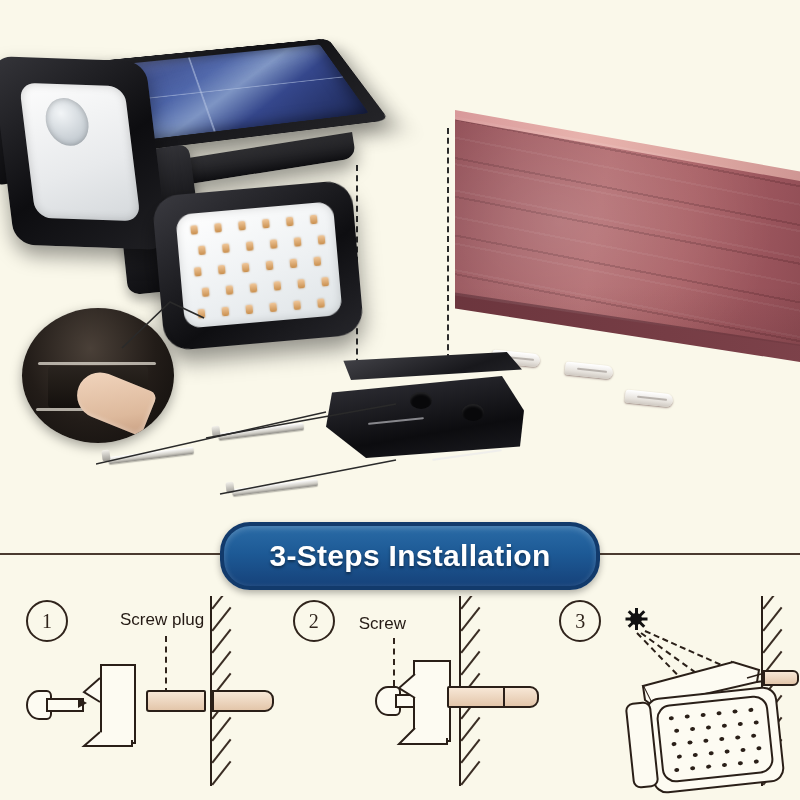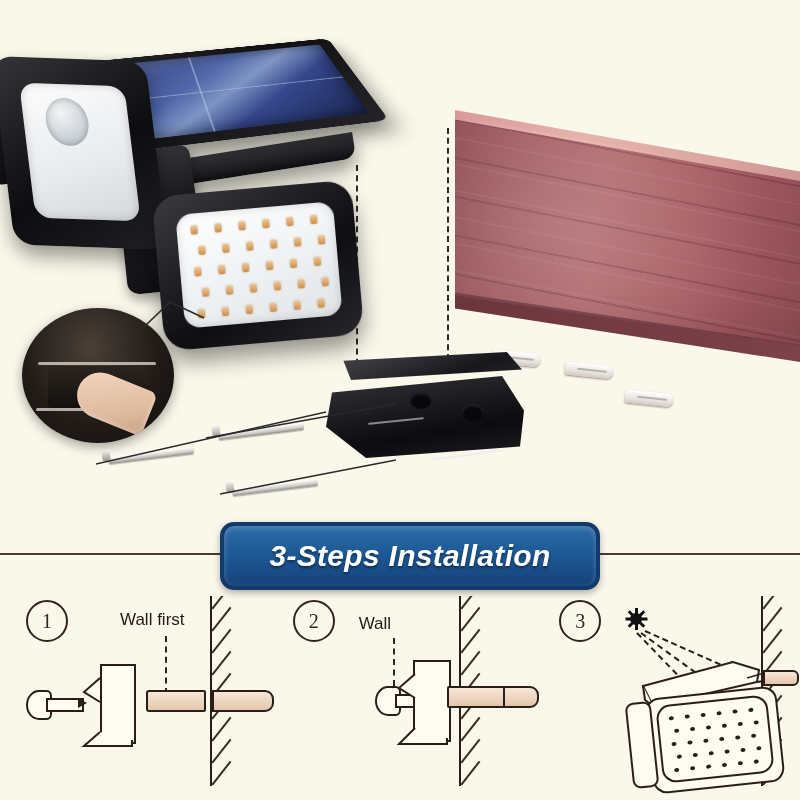--- a/index.html
+++ b/index.html
@@ -159,25 +159,25 @@
   
   .screw{position:absolute;height:7px;
     background:linear-gradient(180deg,#ffffff,#cfcdc6 60%,#8e8c86);
     border-radius:2px;box-shadow:0 1px 1px rgba(0,0,0,.25);}
   .screw-head{position:absolute;width:8px;height:11px;border-radius:2px;
     background:linear-gradient(180deg,#f2f0ea,#9c9a94);}
 
   
   .divider{position:absolute;left:0;top:553px;width:800px;height:1.5px;background:#4a3b30;}
   .title-pill{
-    position:absolute;left:220px;top:522px;width:372px;height:60px;border-radius:14px;
+    position:absolute;left:220px;top:522px;width:372px;height:60px;border-radius:30px;
     background:linear-gradient(180deg,#2a6ba6 0%,#1d5a96 45%,#16427a 100%);
     border:4px solid #123a6b;
     box-shadow:0 3px 7px rgba(0,0,0,.30), inset 0 2px 6px rgba(255,255,255,.22);
-    display:flex;align-items:center;justify-content:center;font-style:italic;
+    display:flex;align-items:center;justify-content:center;
   }
   .title-pill span{
     color:#ffffff;font-size:30px;font-weight:700;letter-spacing:.3px;
     text-shadow:0 2px 3px rgba(0,0,0,.45);
   }
 
   
   .steps{position:absolute;left:0;top:586px;width:800px;height:214px;display:flex;}
   .step{position:relative;flex:1;height:100%;}
   .step-num{
@@ -322,21 +322,21 @@
 
   <div class="divider"></div>
   <div class="title-pill">
     <span>3-Steps Installation</span>
   </div>
 
   <div class="steps">
 
     <div class="step">
       <div class="step-num">1</div>
-      <div class="step-label" style="left:120px;top:24px;">Wall first</div>
+      <div class="step-label" style="left:120px;top:24px;">Screw plug</div>
       <div class="lead-dash" style="left:165px;top:50px;height:58px;"></div>
 
       <div class="wall-hatch" style="left:210px;"></div>
       <div style="position:absolute;left:212px;top:10px;width:34px;height:190px;overflow:hidden;">
         <div class="hatch-line" style="left:0;top:12px;"></div>
         <div class="hatch-line" style="left:0;top:34px;"></div>
         <div class="hatch-line" style="left:0;top:56px;"></div>
         <div class="hatch-line" style="left:0;top:78px;"></div>
         <div class="hatch-line" style="left:0;top:100px;"></div>
         <div class="hatch-line" style="left:0;top:122px;"></div>
@@ -354,21 +354,21 @@
         <path d="M22 4 L6 18 L22 28" fill="#fdfbf2" stroke="#2a1f18" stroke-width="2"></path>
         <path d="M22 58 L6 72 L54 72 L54 66" fill="#fdfbf2" stroke="#2a1f18" stroke-width="2"></path>
       </svg>
 
       <div class="drawn-plug" style="left:146px;top:104px;width:56px;height:18px;border-radius:3px 2px 2px 3px;"></div>
       <div class="drawn-plug" style="left:212px;top:104px;width:58px;height:18px;border-radius:0 9px 9px 0;"></div>
     </div>
 
     <div class="step">
       <div class="step-num">2</div>
-      <div class="step-label" style="left:92px;top:28px;">Wall</div>
+      <div class="step-label" style="left:92px;top:28px;">Screw</div>
       <div class="lead-dash" style="left:126px;top:52px;height:48px;"></div>
 
       <div class="wall-hatch" style="left:192px;"></div>
       <div style="position:absolute;left:194px;top:10px;width:34px;height:190px;overflow:hidden;">
         <div class="hatch-line" style="left:0;top:12px;"></div>
         <div class="hatch-line" style="left:0;top:34px;"></div>
         <div class="hatch-line" style="left:0;top:56px;"></div>
         <div class="hatch-line" style="left:0;top:78px;"></div>
         <div class="hatch-line" style="left:0;top:100px;"></div>
         <div class="hatch-line" style="left:0;top:122px;"></div>

